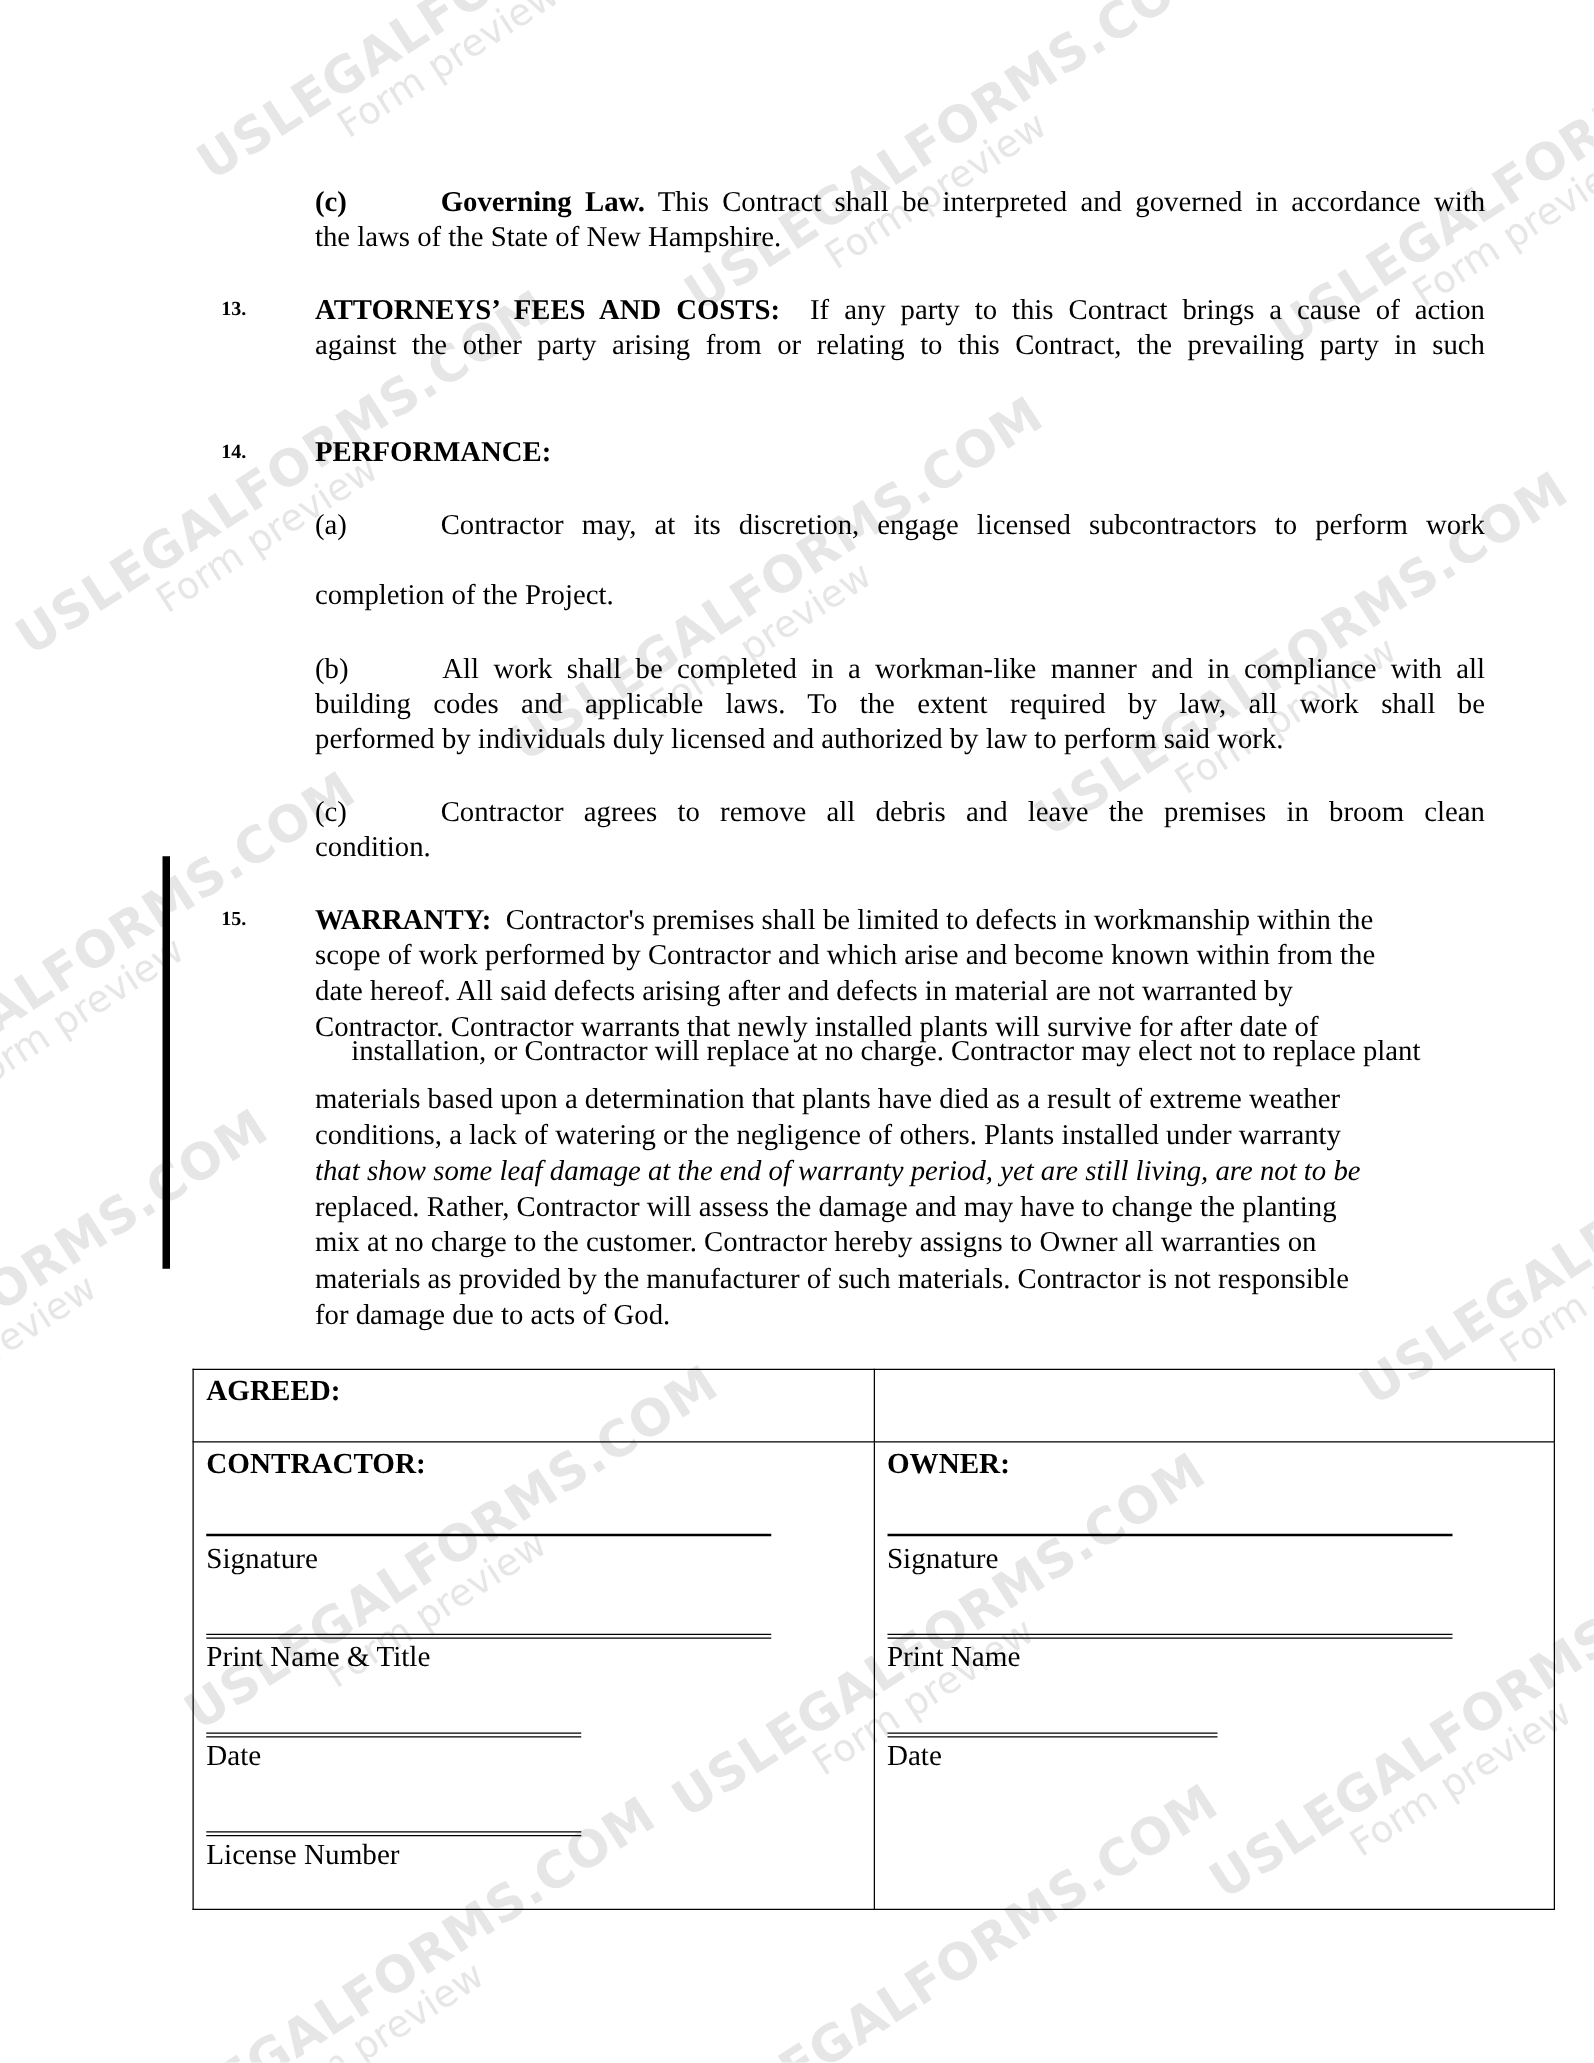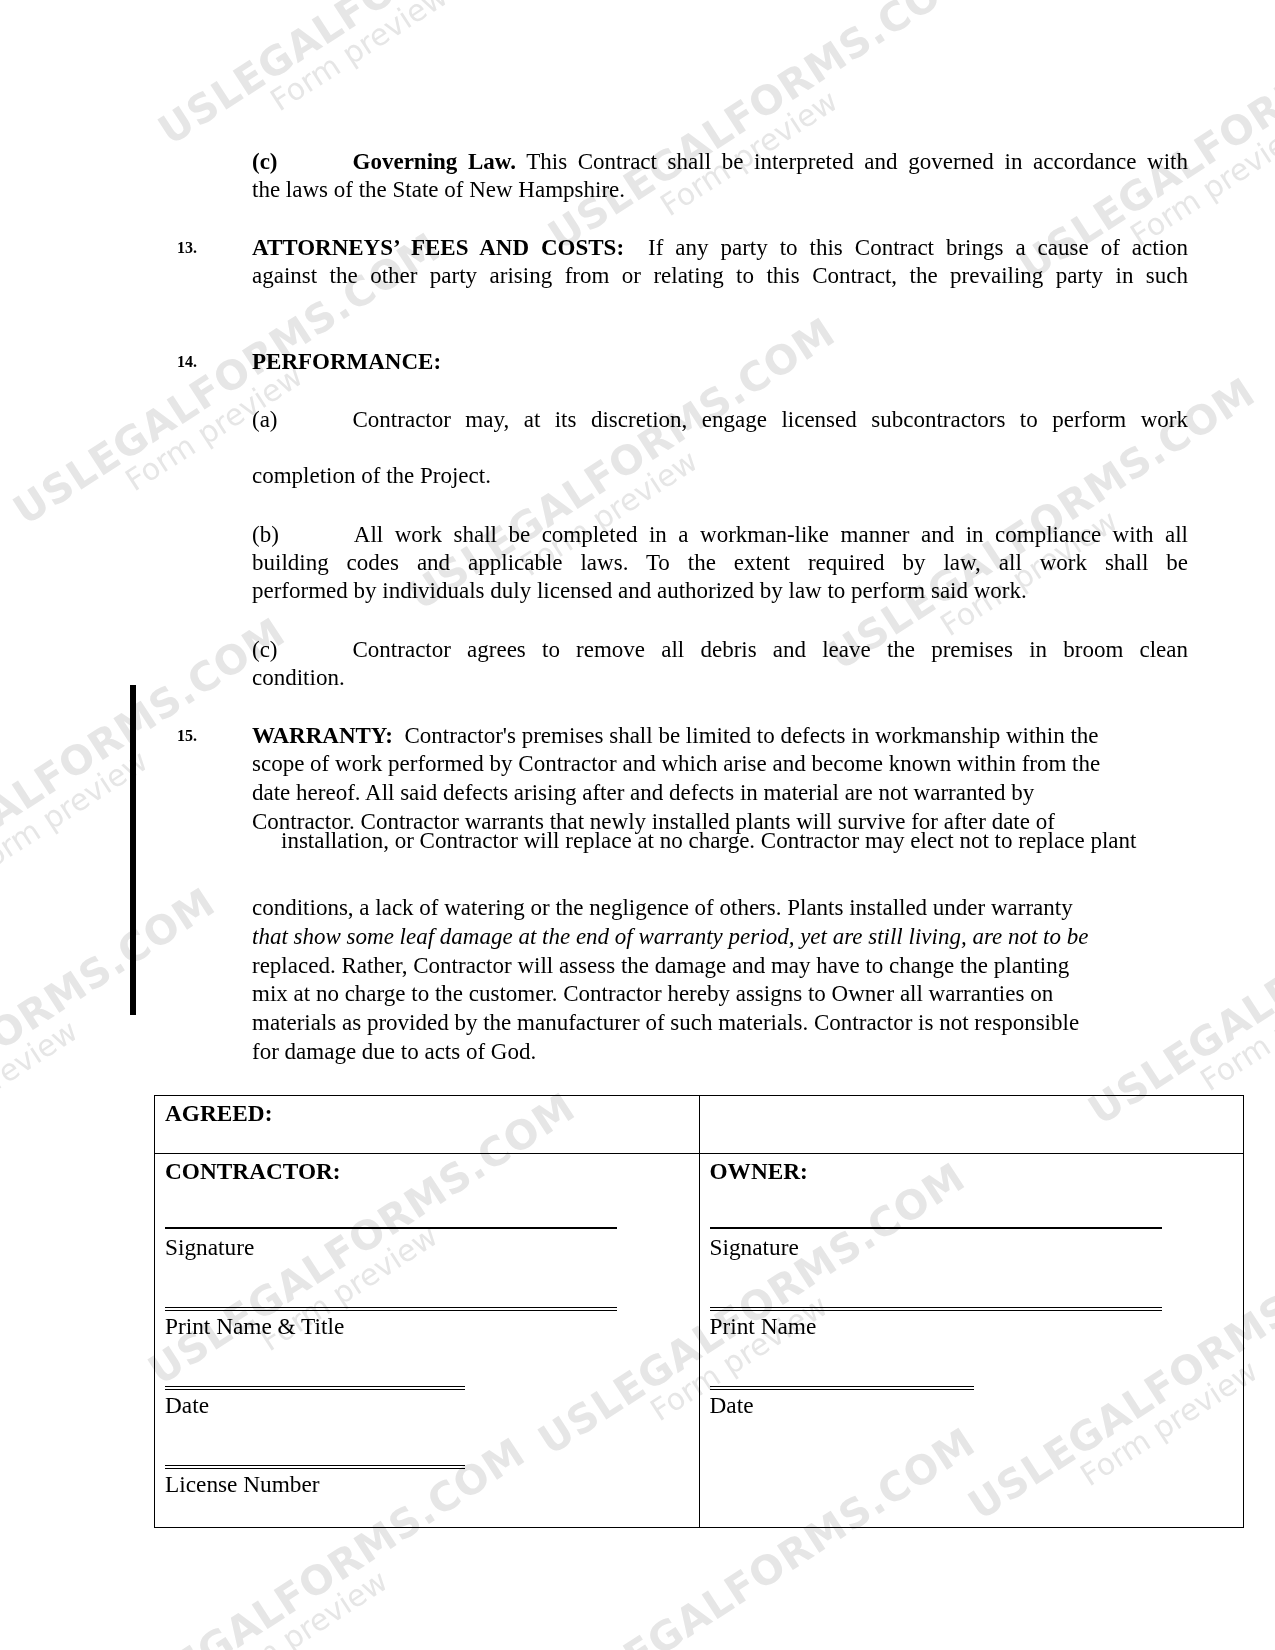--- a/index.html
+++ b/index.html
@@ -117,20 +117,21 @@
   <div class="changebar"></div>
 
   <div class="num" style="top:722px;">15.</div>
   <div class="txt" style="left:252px;top:722px;width:940px;">
     <b>WARRANTY:</b>&nbsp; <span>Contractor's premises shall be limited to defects in workmanship within the</span>
   </div>
   <div class="txt" style="left:252px;top:750px;width:940px;">scope of work performed by Contractor and which arise and become known within  from the</div>
   <div class="txt" style="left:252px;top:779px;width:940px;">date hereof. All said defects arising after  and defects in material are not warranted by</div>
   <div class="txt" style="left:252px;top:808px;width:940px;">Contractor. Contractor warrants that newly installed plants will survive for  after date of</div>
   <div class="txt" style="left:252px;top:827px;width:940px;margin-left:29px;">installation, or Contractor will replace at no charge. Contractor may elect not to replace plant</div>
+  <div class="txt" style="left:252px;top:865px;width:940px;">materials based upon a determination that plants have died as a result of extreme weather</div>
   <div class="txt" style="left:252px;top:894px;width:940px;">conditions, a lack of watering or the negligence of others. Plants installed under warranty</div>
   <div class="txt" style="left:252px;top:923px;width:940px;font-style:italic;">that show some leaf damage at the end of warranty period, yet are still living, are not to be</div>
   <div class="txt" style="left:252px;top:952px;width:940px;">replaced. Rather, Contractor will assess the damage and may have to change the planting</div>
   <div class="txt" style="left:252px;top:980px;width:940px;">mix at no charge to the customer. Contractor hereby assigns to Owner all warranties on</div>
   <div class="txt" style="left:252px;top:1009px;width:940px;">materials as provided by the manufacturer of such materials. Contractor is not responsible</div>
   <div class="txt" style="left:252px;top:1038px;width:940px;">for damage due to acts of God.</div>
 
   <table class="sig">
     <tbody>
         <tr style="height:58px;">

